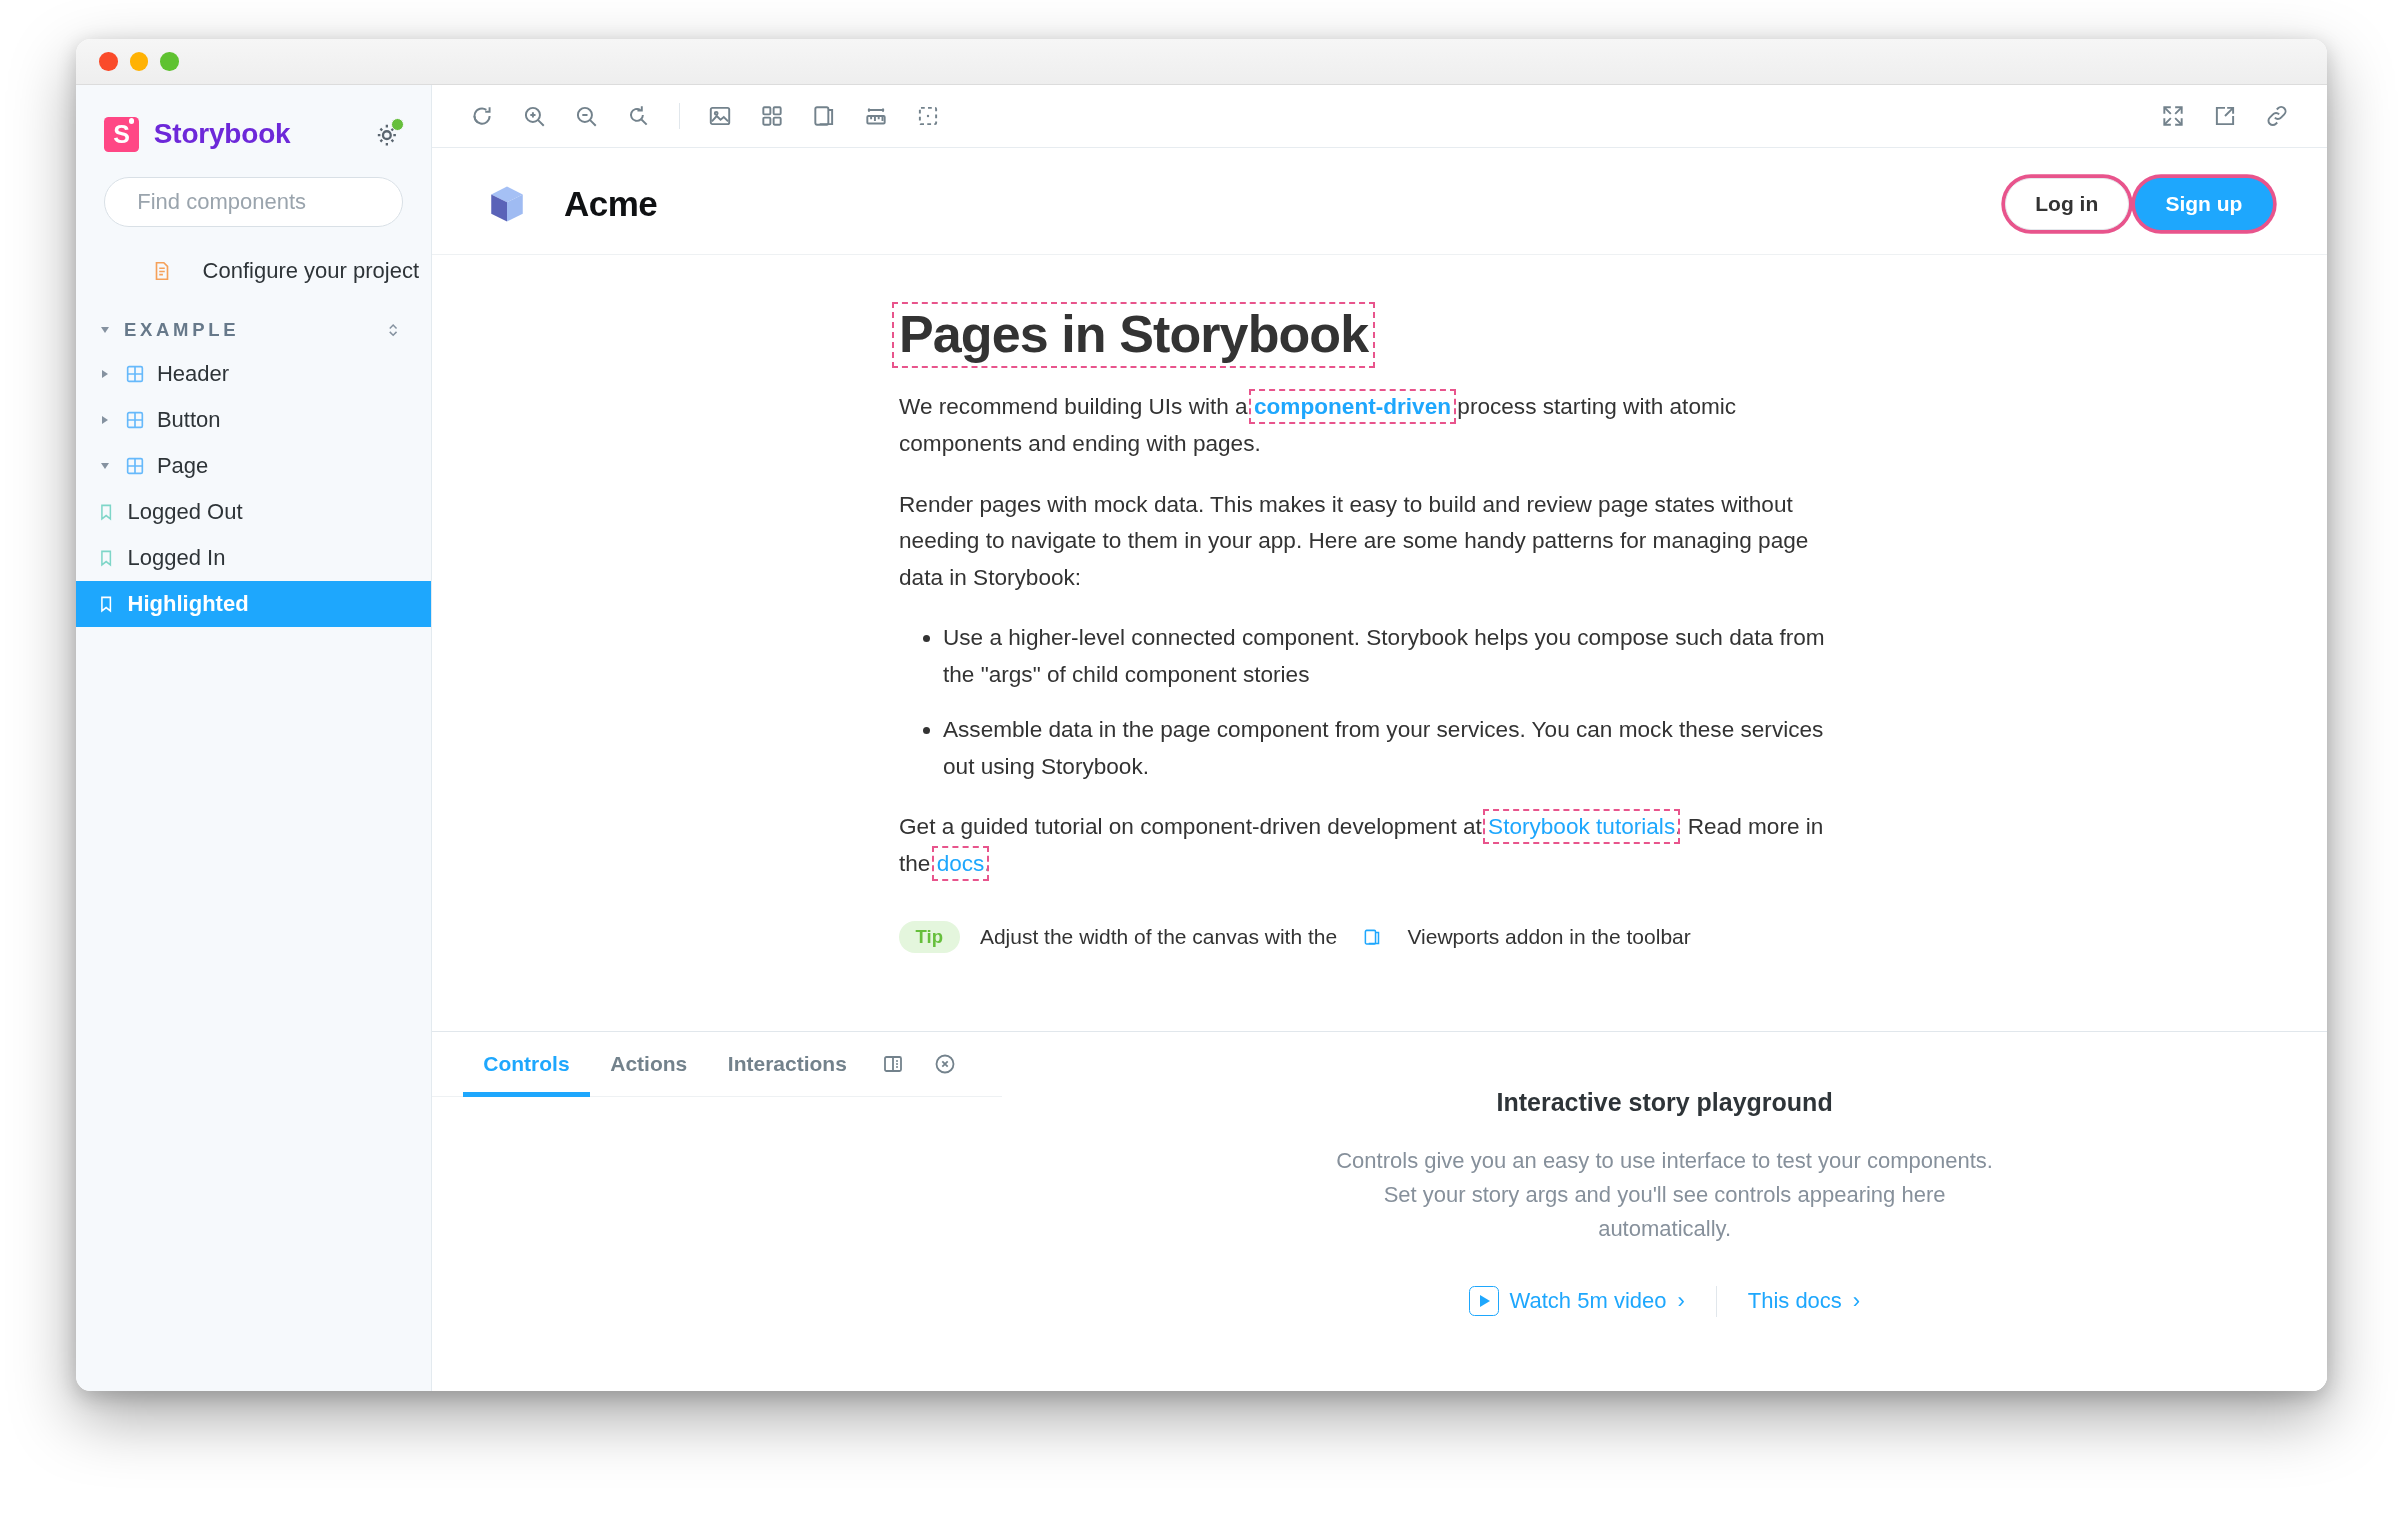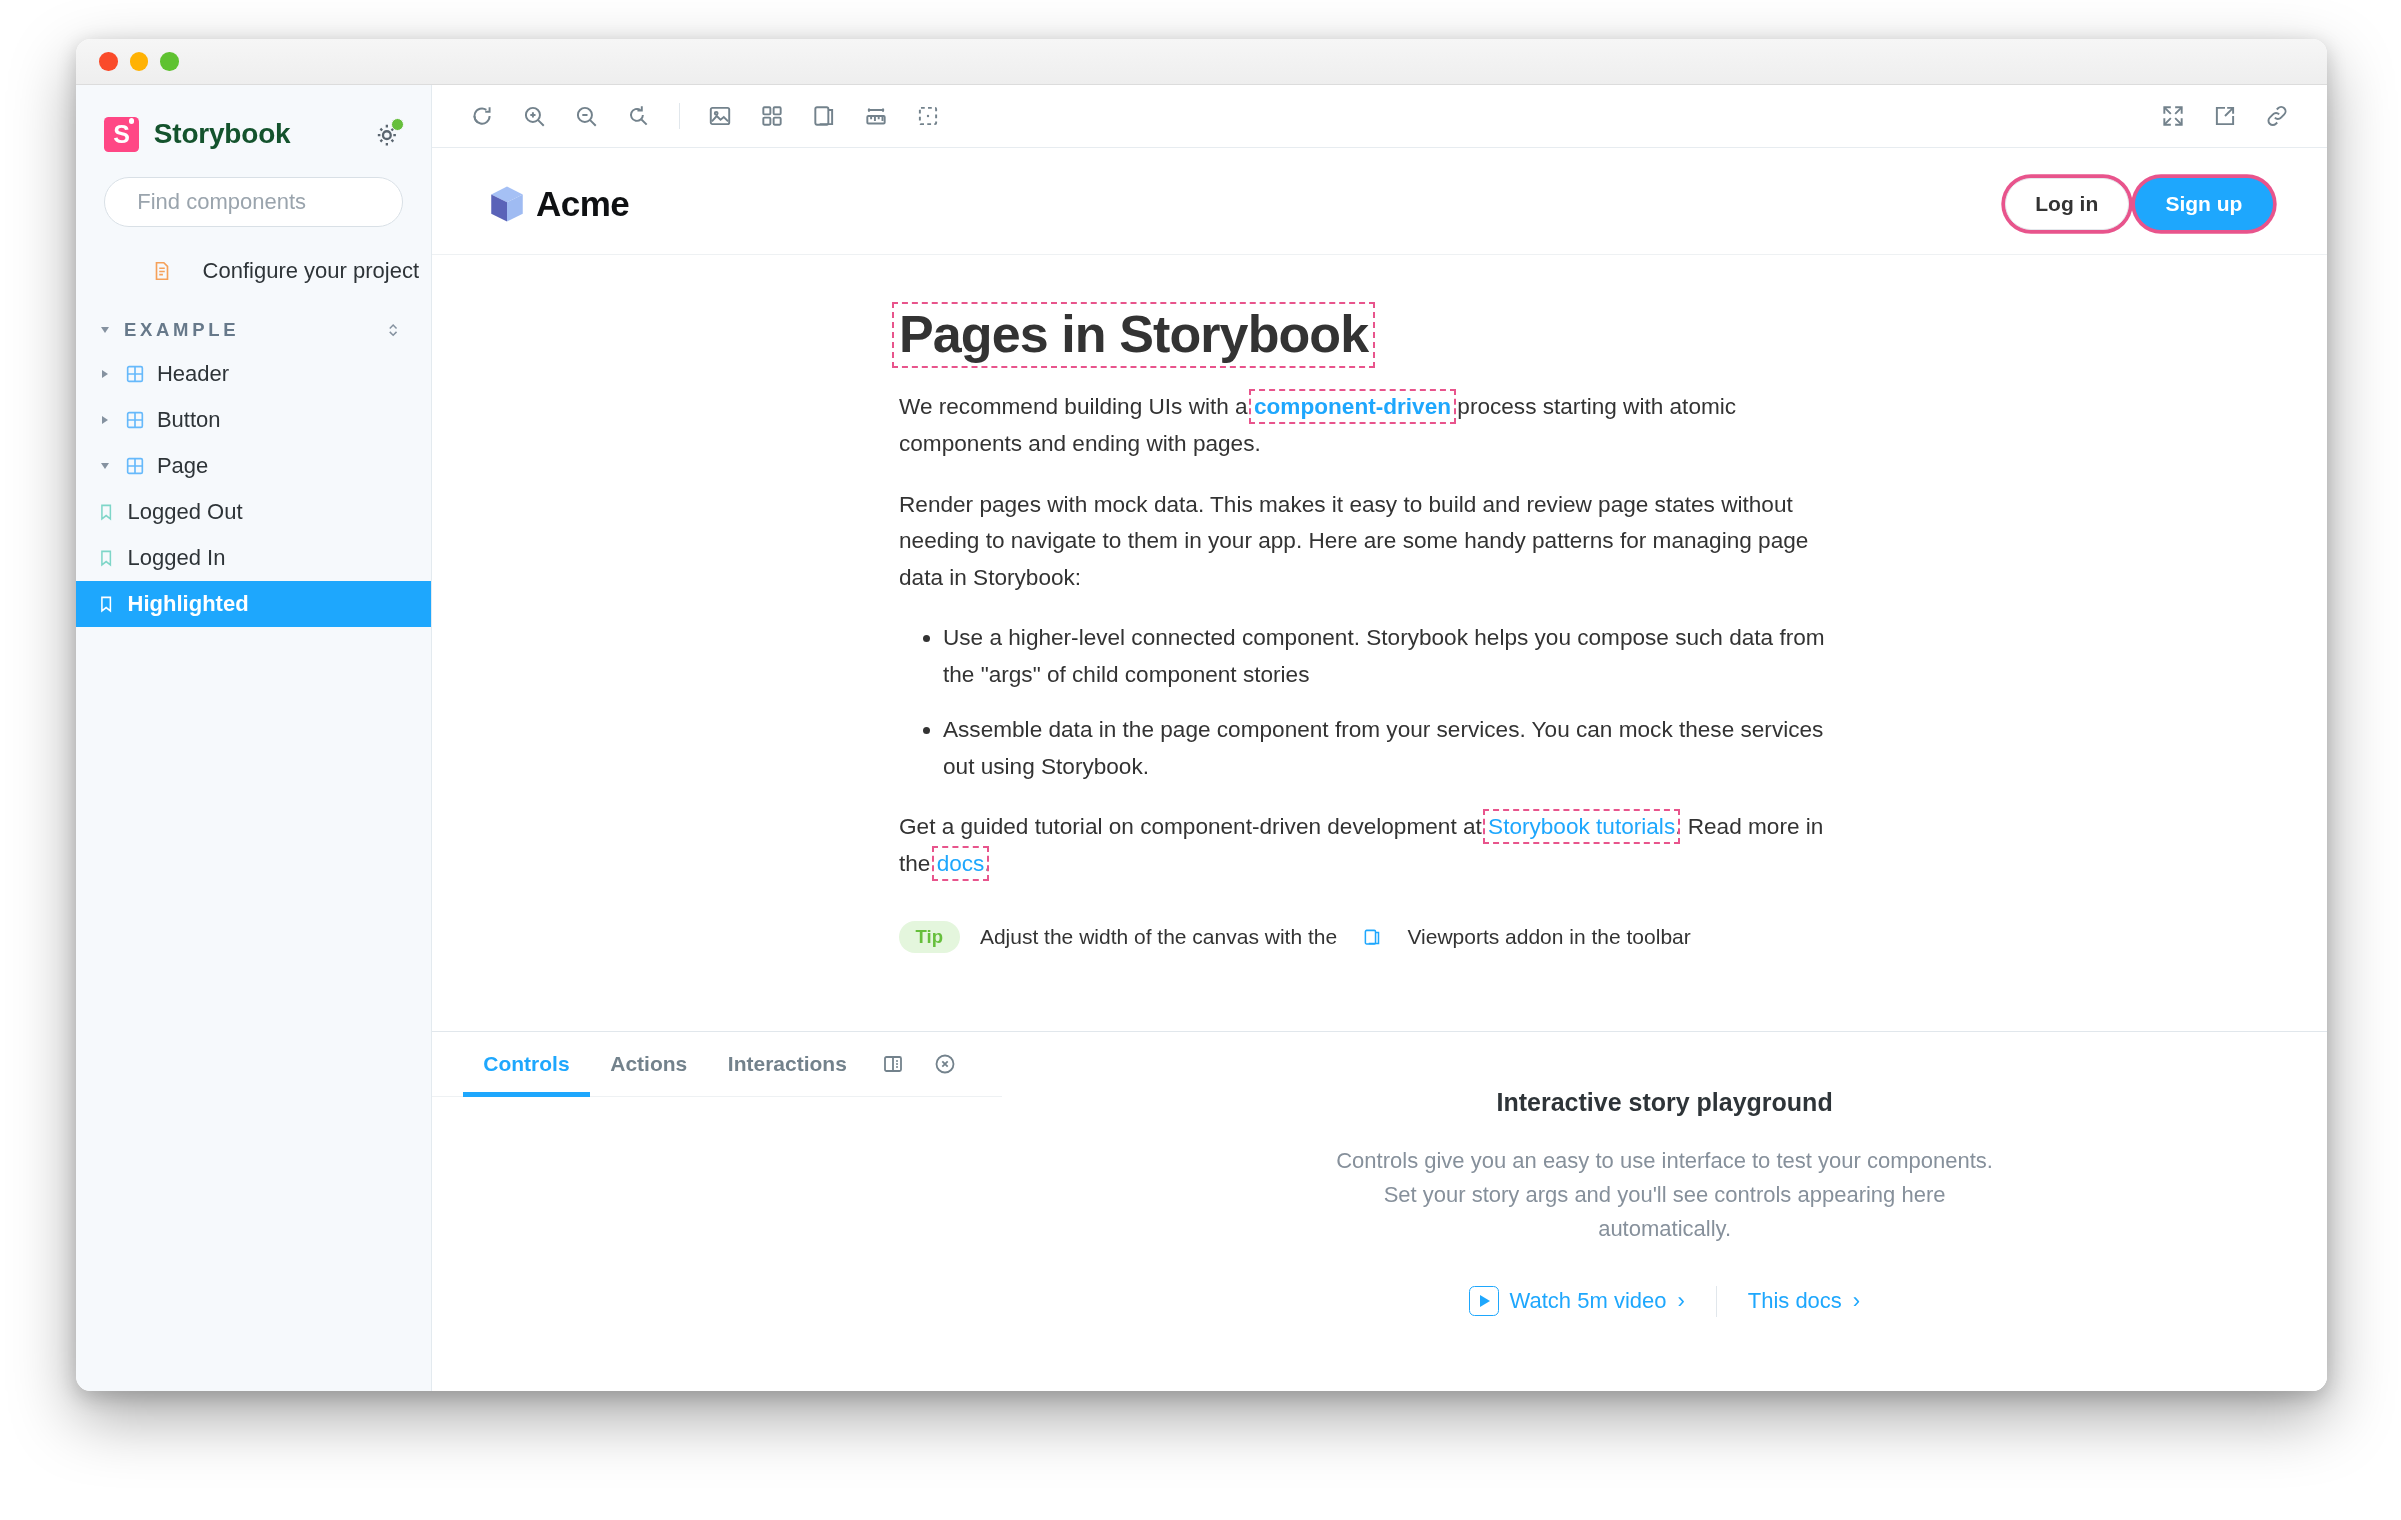--- a/index.html
+++ b/index.html
@@ -58,21 +58,21 @@
   .sb-logo::after {
     content: "S"; position: absolute; inset: 0;
     color: #fff; font-weight: 700; font-size: 25px;
     display: flex; align-items: center; justify-content: center;
     font-family: "Liberation Sans", sans-serif;
   }
   .sb-logo::before {
     content: ""; position: absolute; right: 4.6px; top: 1.8px;
     width: 5.5px; height: 5.5px; background: #fff; border-radius: 50%;
   }
-  .sb-title { font-size: 28px; font-weight: 700; color: #14532d; letter-spacing: -0.2px; }
+  .sb-title { font-size: 28px; font-weight: 700; color: #6d28d9; letter-spacing: -0.2px; }
   .sb-head-spacer { flex: 1; }
   .gear-wrap { position: relative; width: 31px; height: 31px; }
   .gear-dot {
     position: absolute; right: -0.9px; top: -0.9px;
     width: 13px; height: 13px; border-radius: 50%;
     background: #66bf3c; border: 1.8px solid #f6f9fc;
   }
 
   .search-wrap { padding: 20.3px 28px 0 28px; }
   .search {
@@ -140,21 +140,21 @@
   .tb-div { width: 0.9px; height: 26px; background: #e1e7ec; margin: 0 14.8px; }
   .tb-spacer { flex: 1; }
 
   .preview { flex: 1 1 auto; display: flex; flex-direction: column; min-height: 0; }
   .story { flex: 1 1 auto; overflow: hidden; background: #ffffff; position: relative; }
 
   .acme-header {
     display: flex; align-items: center; justify-content: space-between;
     padding: 29.6px 54px 24px 54px; border-bottom: 0.9px solid #eef1f3;
   }
-  .acme-left { display: flex; align-items: center; gap: 8px; }
+  .acme-left { display: flex; align-items: center; gap: 36px; }
   .acme-name { font-size: 35px; font-weight: 700; color: #0f1113; letter-spacing: -0.5px; }
   .acme-right { display: flex; align-items: center; gap: 6px; }
   .btn-login, .btn-signup {
     font-size: 21px; font-weight: 700; border-radius: 26px;
     padding: 0 29.6px; height: 52px; display: flex; align-items: center;
     justify-content: center; cursor: pointer;
     font-family: "Liberation Sans", sans-serif;
   }
   .btn-login { background: #fff; color: #333; border: 0.9px solid #e4e8ec; }
   .btn-signup { background: #1ea7fd; color: #fff; border: 0.9px solid #1ea7fd; }

